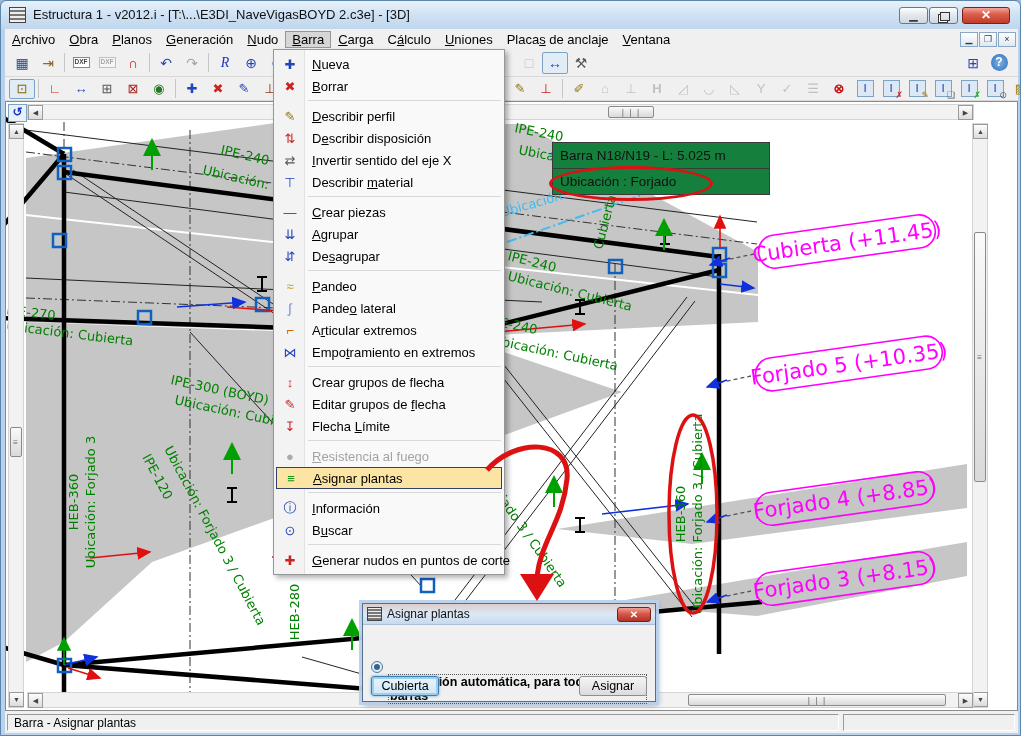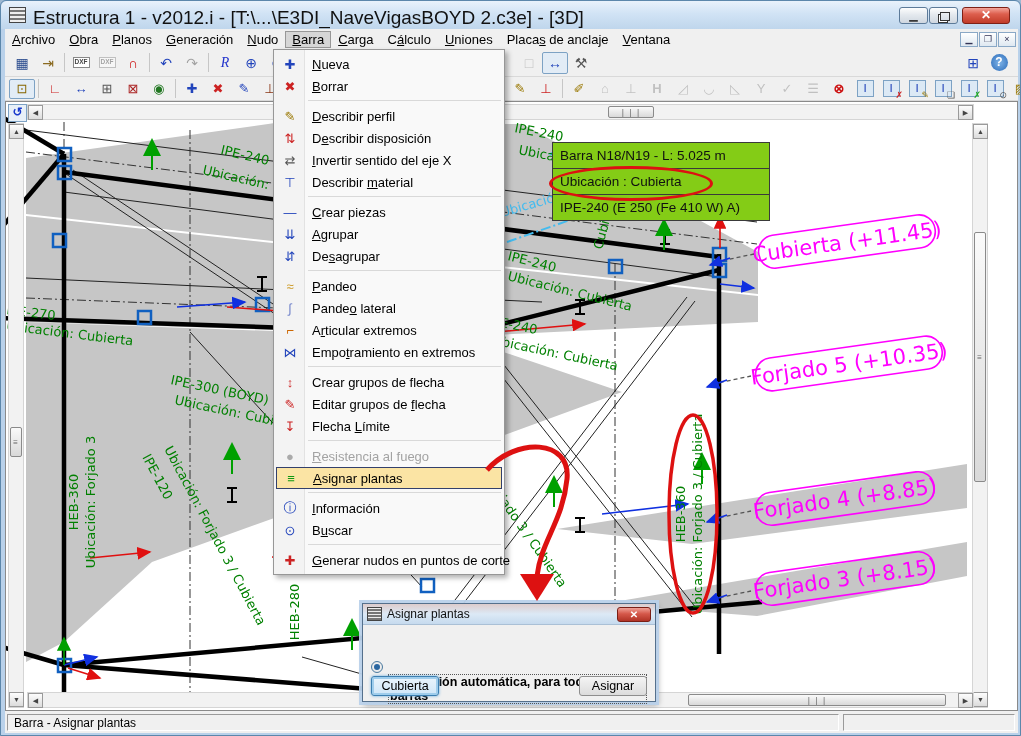--- a/index.html
+++ b/index.html
@@ -3,21 +3,21 @@
 <meta charset="utf-8">
 <style>
   html,body{margin:0;padding:0;background:#9db8d2;font-family:"Liberation Sans",sans-serif;}
   #window{position:relative;width:1021px;height:736px;background:#b9d1ea;border:1px solid #5c87ab;
           box-sizing:border-box;border-radius:6px 6px 0 0;overflow:hidden;}
   
   #titlebar{position:absolute;left:0;top:0;width:100%;height:28px;
     background:linear-gradient(#e9f2fb,#d1e3f5 45%,#bfd6ec);border-radius:6px 6px 0 0;}
   #app-icon{position:absolute;left:8px;top:6px;width:17px;height:16px;border:1px solid #444;
     background:repeating-linear-gradient(#eee 0 2px,#777 2px 4px);box-sizing:border-box;}
-  #title-text{position:absolute;left:32px;top:6px;font-size:19px;color:#111;white-space:nowrap;}
+  #title-text{position:absolute;left:32px;top:6px;font-size:13px;color:#111;white-space:nowrap;}
   .win-btn{position:absolute;top:6px;height:17px;border:1px solid #5c7a99;border-radius:3px;
     text-align:center;font-size:11px;line-height:15px;color:#333;
     background:linear-gradient(#fdfdfd,#e4e9ee 45%,#cfd7e0);box-sizing:border-box;}
   #btn-min{right:92px;width:29px;} #btn-restore{right:62px;width:29px;}
   #btn-close{right:10px;width:48px;background:linear-gradient(#f4a69b,#dd5f4e 40%,#c13b28);
     border-color:#7e2015;color:#fff;font-weight:bold;font-size:12px;}
   .glyph-restore{display:inline-block;width:8px;height:7px;border:1px solid #333;
     box-shadow:-2px 2px 0 -1px #fff, -2px 2px 0 0 #333;margin-top:4px;margin-left:2px;}
   
   #menubar{position:absolute;left:4px;top:28px;width:1013px;height:20px;background:#f0f0f0;
@@ -53,21 +53,21 @@
   
   .sb{position:absolute;background:#f2f2f2;border:1px solid #d5d5d5;box-sizing:border-box;}
   .sb-btn{position:absolute;width:15px;height:15px;background:linear-gradient(#fdfdfd,#dcdcdc);
     border:1px solid #9a9a9a;box-sizing:border-box;font-size:7px;color:#444;text-align:center;line-height:13px;}
   .sb-thumb{position:absolute;background:linear-gradient(#fafafa,#d9d9d9);border:1px solid #8a8a8a;
     border-radius:2px;box-sizing:border-box;display:flex;align-items:center;justify-content:center;
     font-size:8px;color:#666;letter-spacing:1px;}
   #rotate-btn{position:absolute;left:2px;top:2px;width:17px;height:16px;border:1px solid #7da2c4;
     background:#e8f0f8;color:#1a3acc;font-size:12px;font-weight:bold;text-align:center;line-height:14px;}
   
-  #tooltip{position:absolute;left:546px;top:40px;width:216px;background:#84cc16;border:1px solid #3a3a3a;
+  #tooltip{position:absolute;left:546px;top:40px;width:216px;background:#15803d;border:1px solid #3a3a3a;
     font-size:13.5px;color:#111;z-index:20;}
   .tip-row{position:relative;padding:4px 7px;height:17px;line-height:17px;border-bottom:1px solid #3a3a3a;white-space:nowrap;}
   .tip-row:last-child{border-bottom:none;}
   #tip-ellipse{position:absolute;left:-4px;top:-3px;width:158px;height:29px;border:3px solid #dd1111;
     border-radius:50%;pointer-events:none;}
   
   #dialog{position:absolute;left:356px;top:501px;width:292px;height:97px;z-index:30;
     border:1px solid #55708c;background:#f0f0f0;box-shadow:0 0 0 3px rgba(185,209,234,.95),2px 3px 6px rgba(0,0,0,.35);}
   #dlg-title{height:20px;background:linear-gradient(#f6fafd,#dcc 0,#dce9f6 50%,#c6daee);display:flex;
     align-items:center;padding:0 4px;border-bottom:1px solid #aac0d6;}
@@ -479,24 +479,23 @@
     </div>
     <div class="sb" style="left:21px;top:590px;width:947px;height:16px;">
       <div class="sb-btn" style="left:0;top:0;">◀</div>
       <div class="sb-thumb" style="left:660px;top:1px;width:258px;height:12px;">❘❘❘</div>
       <div class="sb-btn" style="right:0;top:0;">▶</div>
     </div>
 
     <div id="tooltip">
       <div class="tip-row">Barra N18/N19 - L: 5.025 m</div>
       <div class="tip-row">
-        <span>Ubicación : Cubierta</span>
+        <span>Ubicación : Forjado</span>
         <div id="tip-ellipse"></div>
       </div>
-      <div class="tip-row">IPE-240 (E 250 (Fe 410 W) A)</div>
     </div>
 
     <div id="dialog">
       <div id="dlg-title">
         <div id="dlg-icon"></div>
         <div id="dlg-title-text">Asignar plantas</div>
         <div id="dlg-close">✕</div>
       </div>
       <div class="dlg-row">
         <span class="radio sel"></span>

